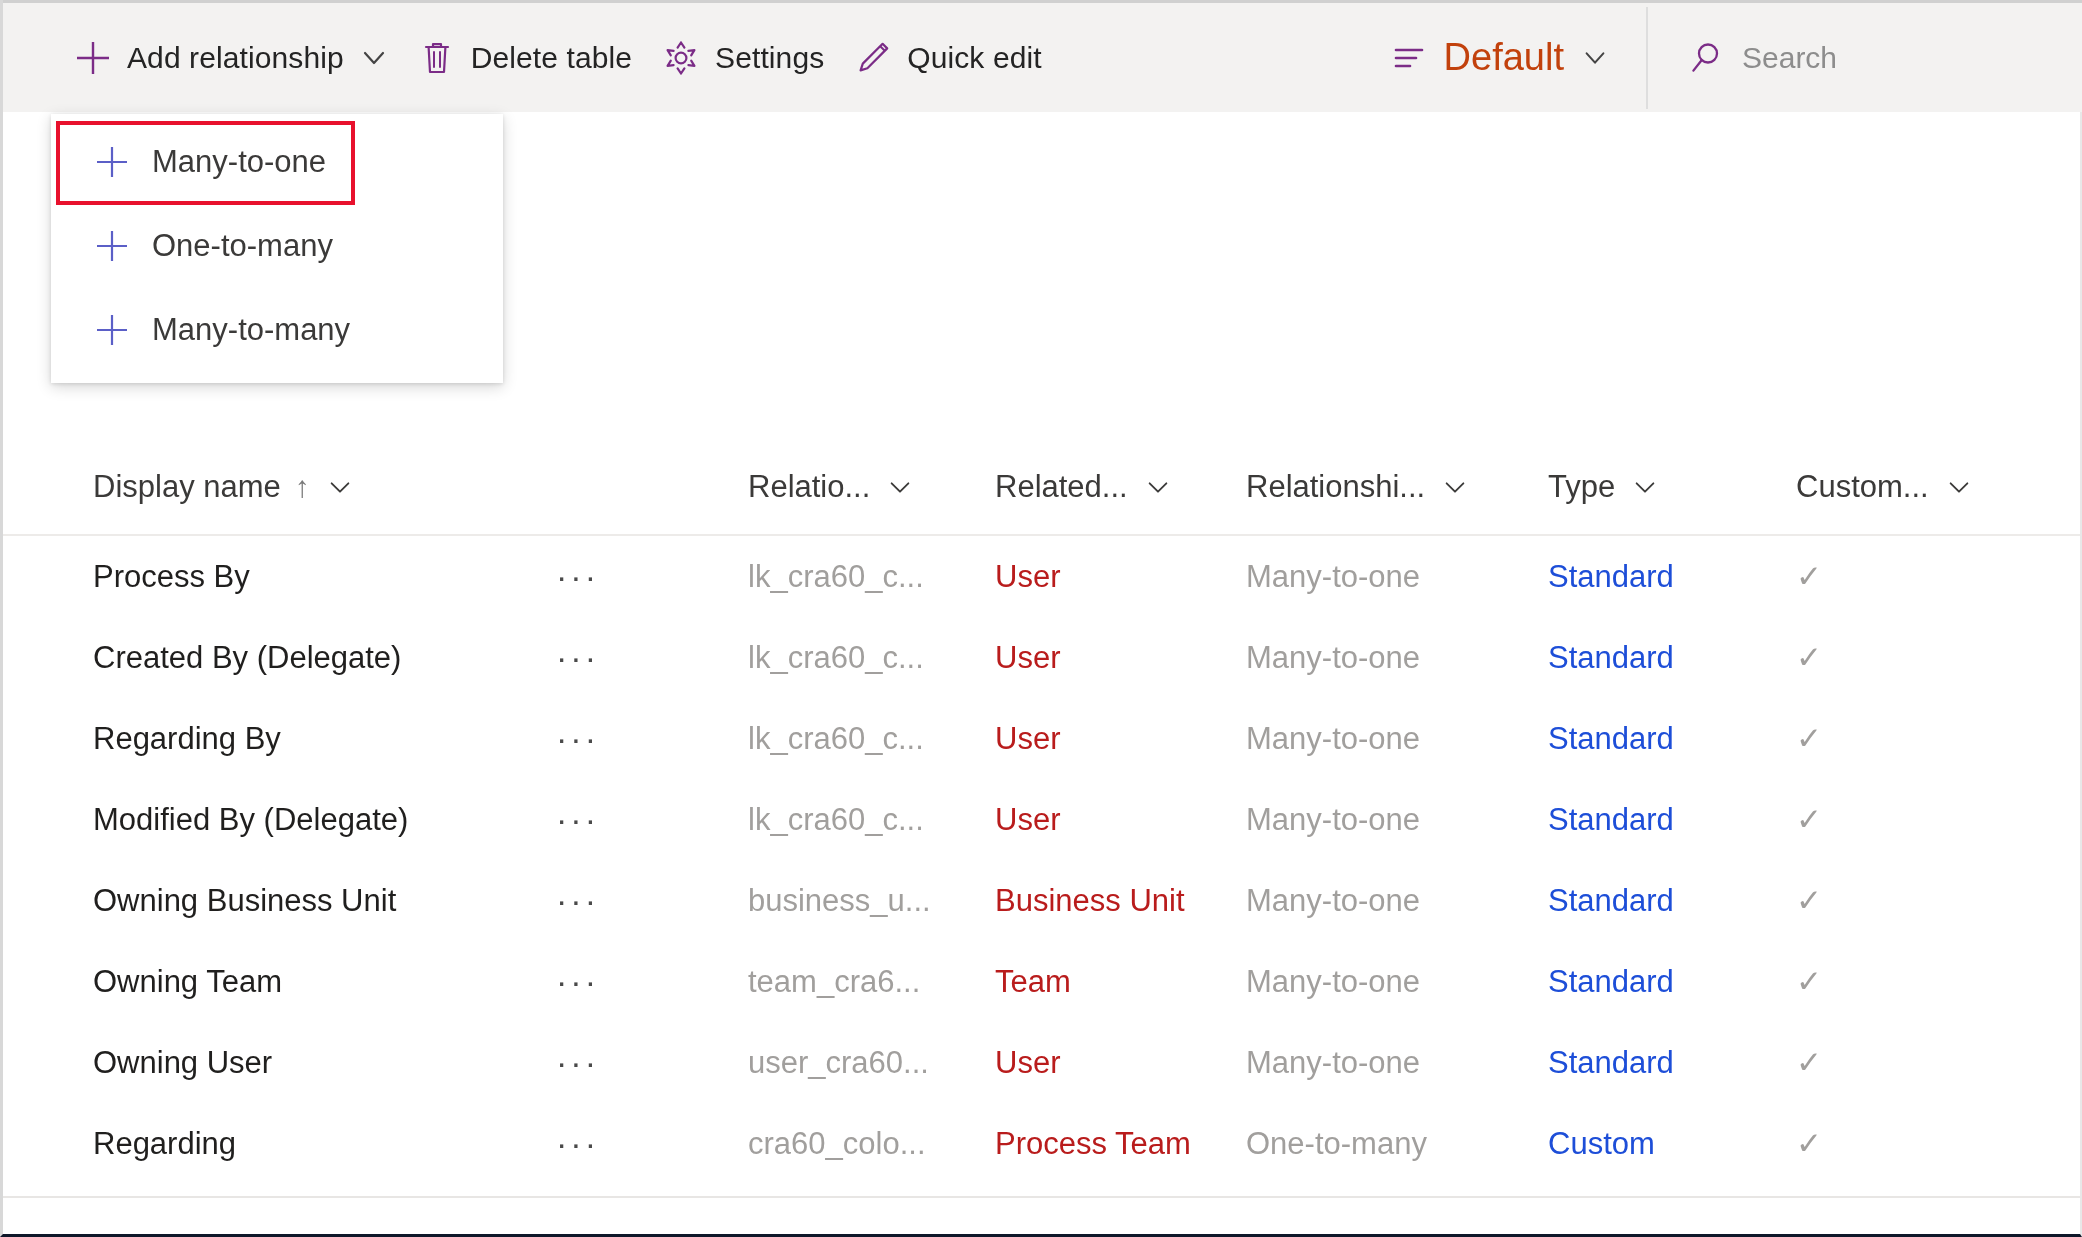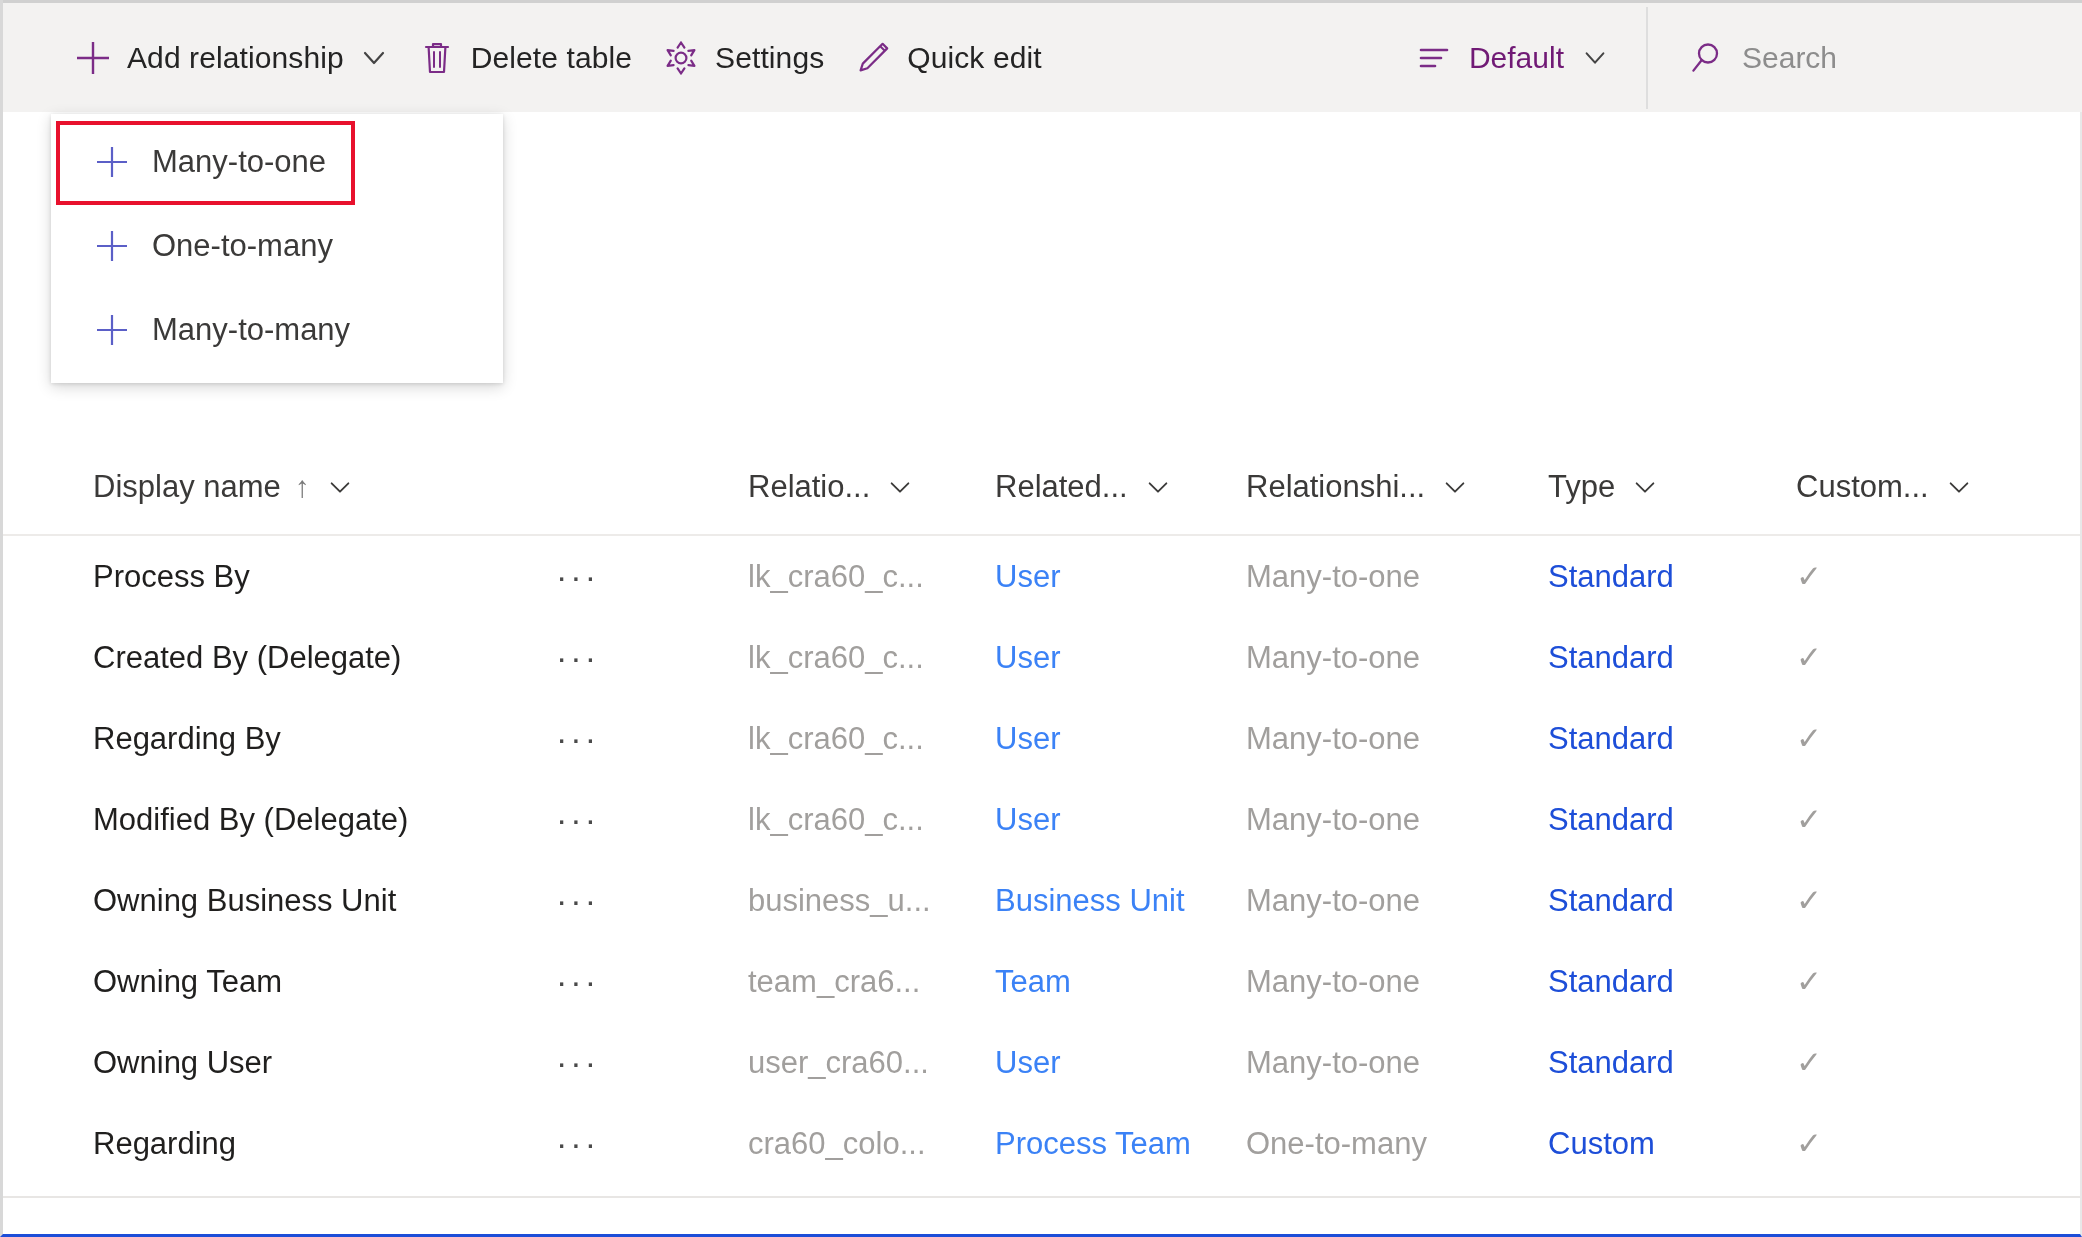--- a/index.html
+++ b/index.html
@@ -9,21 +9,21 @@
     width: 2082px; height: 1237px;
     background: #ffffff;
     font-family: "Liberation Sans", "DejaVu Sans", sans-serif;
     overflow: hidden;
   }
   #app {
     position: relative;
     width: 2082px; height: 1237px;
     background: #ffffff;
     border-left: 3px solid #d8d8d8;
-    border-bottom: 3px solid #1d4ed8;
+    border-bottom: 3px solid #0f172a;
     border-right: 2px solid #e8e8e8;
   }
 
   
   .commandbar {
     position: absolute;
     left: 0; top: 0;
     width: 2079px; height: 112px;
     background: #f3f2f1;
     border-top: 3px solid #d0d0d0;
@@ -70,21 +70,21 @@
   .cmd-group-right {
     display: flex; align-items: center; height: 112px;
   }
   .view-picker {
     display: flex; align-items: center;
     height: 72px; padding: 0 16px 0 6px;
     cursor: pointer;
     margin-right: 22px;
   }
   .view-picker .glyph { width: 42px; height: 42px; color:#7b2c87; display:inline-flex; align-items:center; justify-content:center;}
-  .view-picker .cmd-label { font-size: 30px; color: #701a75; margin-left: 14px; }
+  .view-picker .cmd-label { font-size: 38px; color: #c2410c; margin-left: 14px; }
   .view-picker .chev { margin-left: 18px; color:#444; display:inline-flex; align-items:center;}
 
   .search-sep {
     width: 2px; height: 102px;
     background: #dedede;
     align-self: center;
   }
   .searchbox {
     display: flex; align-items: center;
     height: 112px;
@@ -215,21 +215,21 @@
   .hcell .chev { margin-left: 17px; color:#3b3a39; display:inline-flex; align-items:center; }
   .cell {
     font-size: 31px;
     white-space: nowrap;
     overflow: hidden;
     text-overflow: clip;
   }
   .c-name   { width: 375px; flex: none; color: #201f1e; }
   .c-dots   { width: 280px; flex: none; color: #4a4a4a; font-size: 34px; letter-spacing: 3px; padding-left: 0px;}
   .c-schema { width: 247px; flex: none; color: #a19f9d; }
-  .c-related{ width: 251px; flex: none; color: #3b82f6; }
+  .c-related{ width: 251px; flex: none; color: #b91c1c; }
   .c-reltype{ width: 302px; flex: none; color: #a19f9d; }
   .c-type   { width: 248px; flex: none; color: #1d4ed8; }
   .c-custom { width: 200px; flex: none; color: #a19f9d; }
 
   .hdr-name   { width: 655px; flex: none; }
   .hdr-schema { width: 247px; flex: none; }
   .hdr-related{ width: 251px; flex: none; }
   .hdr-reltype{ width: 302px; flex: none; align-items: center; }
   .hdr-type   { width: 248px; flex: none; }
   .hdr-custom { width: 200px; flex: none; }

